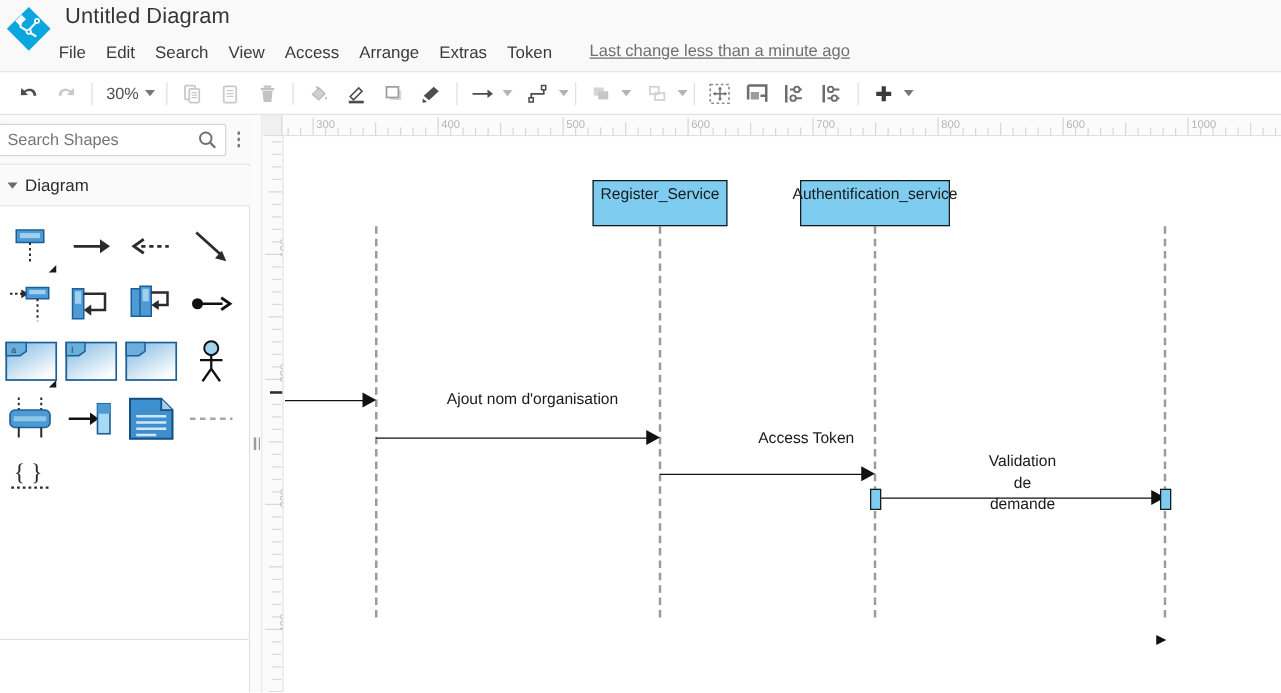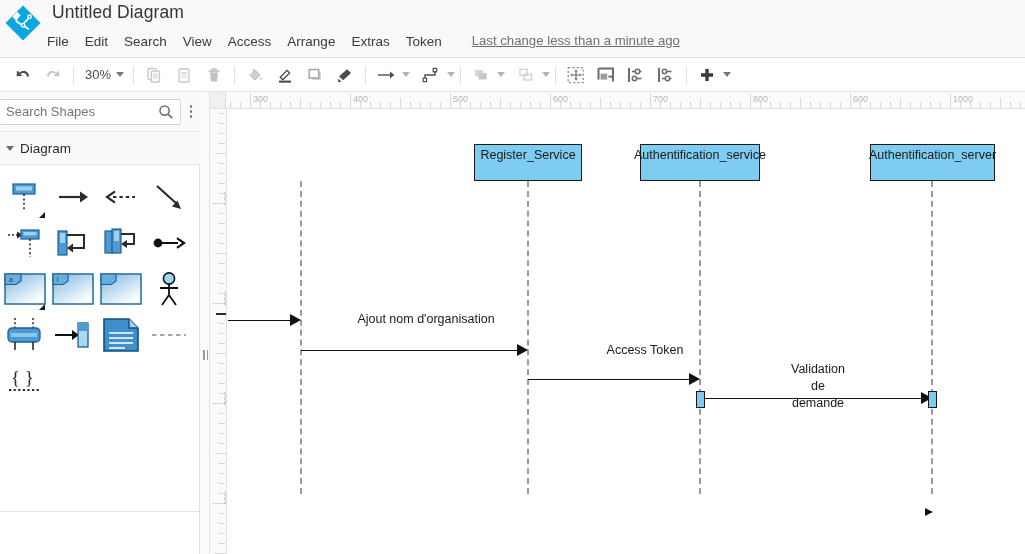--- a/index.html
+++ b/index.html
@@ -761,23 +761,20 @@
   <div class="lifeline" style="left: 73px; top: 72px; height: 313px;"></div>
       <div class="lifeline" style="left: 300px; top: 72px; height: 313px;"></div>
       <div class="lifeline" style="left: 472px; top: 72px; height: 313px;"></div>
       <div class="lifeline" style="left: 704px; top: 72px; height: 313px;"></div>
       <div class="node" style="left: 247px; top: 35px; width: 108px; height: 37px;">
         <span>Register_Service</span>
       </div>
       <div class="node" style="left: 413px; top: 35px; width: 120px; height: 37px;">
         <span>Authentification_service</span>
       </div>
-      <div class="node" style="left: 643px; top: 35px; width: 125px; height: 37px;">
-        <span>Authentification_server</span>
-      </div>
       <div class="msg-line" style="left: 1px; top: 211px; width: 64px;"></div>
       <div class="arrowhead" style="left: 63px; top: 205px;"></div>
       <div class="msg-label" style="left: 114px; top: 202px; width: 170px;">Ajout nom d'organisation</div>
       <div class="msg-line" style="left: 74px; top: 241px; width: 218px;"></div>
       <div class="arrowhead" style="left: 290px; top: 235px;"></div>
       <div class="msg-line" style="left: 301px; top: 270px; width: 163px;"></div>
       <div class="arrowhead" style="left: 462px; top: 264px;"></div>
       <div class="msg-label" style="left: 333px; top: 233px; width: 170px;">Access Token</div>
       <div class="msg-line" style="left: 473px; top: 289px; width: 223px;"></div>
       <div class="arrowhead" style="left: 694px; top: 283px;"></div>

